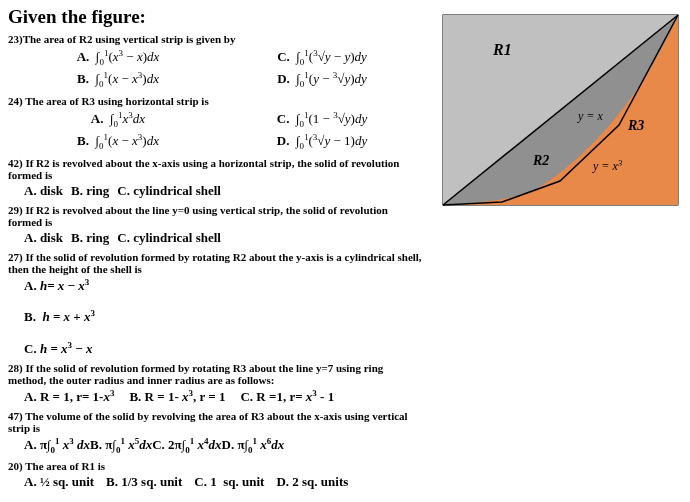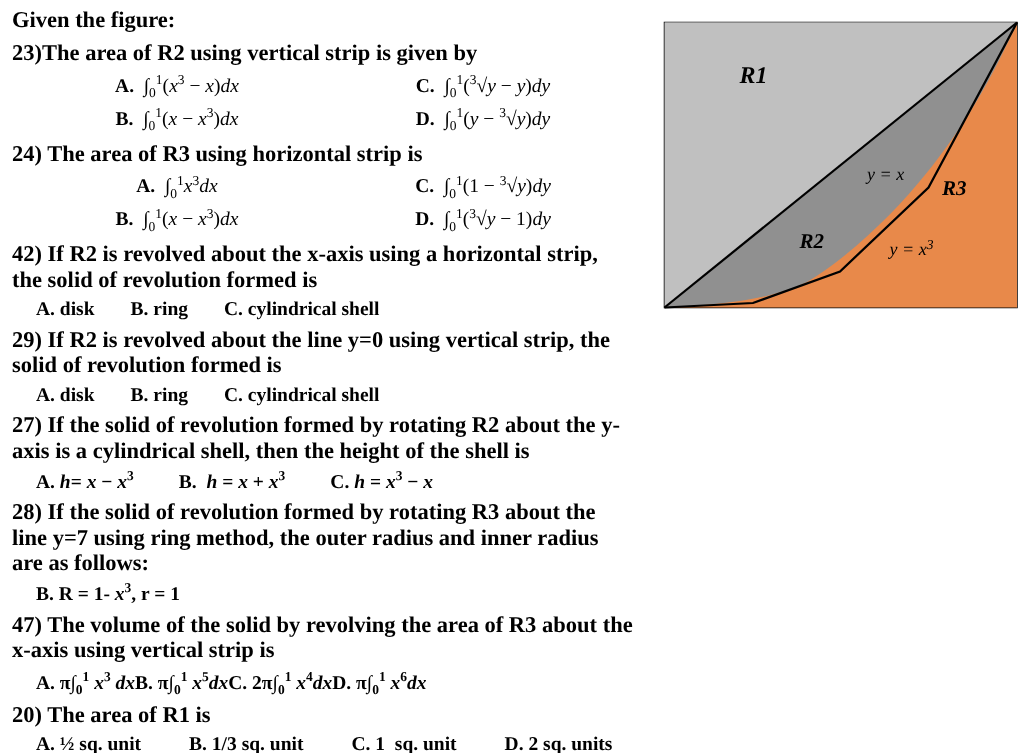--- a/index.html
+++ b/index.html
@@ -23,45 +23,45 @@
     }
     .right-panel {
       width: 260px;
       flex-shrink: 0;
       display: flex;
       align-items: flex-start;
       justify-content: center;
       padding-top: 10px;
     }
     .header-text {
-      font-size: 15px;
+      font-size: 19px;
       font-weight: bold;
       margin-bottom: 2px;
     }
     .question {
       font-weight: bold;
-      font-size: 15px;
+      font-size: 11px;
       margin-top: 5px;
       margin-bottom: 2px;
     }
     .options-grid {
       display: grid;
       grid-template-columns: 1fr 1fr;
       gap: 1px 4px;
       margin-left: 10px;
       margin-bottom: 2px;
       text-align: center;
     }
     .option {
       font-size: 13px;
       padding: 1px 0;
     }
     .choices-row {
       display: flex;
-      gap: 24px;
+      gap: 8px;
       margin-left: 16px;
       margin-bottom: 3px;
       font-size: 13px;
     }
     .bold { font-weight: bold; }
     sup { font-size: 9px; vertical-align: super; }
     sub { font-size: 9px; vertical-align: sub; }
     .math { font-style: italic; }
     
     
@@ -127,47 +127,49 @@
       <div class="question"><span class="bold">29) If R2 is revolved about the line y=0 using vertical strip, the solid of revolution formed is</span></div>
       <div class="choices-row">
         <span><span class="bold">A. disk</span></span>
         <span><span class="bold">B. ring</span></span>
         <span><span class="bold">C. cylindrical shell</span></span>
       </div>
     </div>
 
     <div>
       <div class="question"><span class="bold">27) If the solid of revolution formed by rotating R2 about the y-axis is a cylindrical shell, then the height of the shell is</span></div>
-      <div class="choices-row" style="gap:30px;">
+      <div class="choices-row" style="gap:14px;flex-direction:column;">
         <span><span class="bold">A. <span class="math">h</span>= <span class="math">x</span> − <span class="math">x</span><sup>3</sup></span></span>
         <span><span class="bold">B.&nbsp; <span class="math">h</span> = <span class="math">x</span> + <span class="math">x</span><sup>3</sup></span></span>
         <span><span class="bold">C. <span class="math">h</span> = <span class="math">x</span><sup>3</sup> − <span class="math">x</span></span></span>
       </div>
     </div>
 
     <div>
       <div class="question"><span class="bold">28) If the solid of revolution formed by rotating R3 about the line y=7 using ring method, the outer radius and inner radius are as follows:</span></div>
       <div class="choices-row" style="gap:15px;">
+        <span><span class="bold">A. R = 1, r= 1-<span class="math">x</span><sup>3</sup></span></span>
         <span><span class="bold">B. R = 1- <span class="math">x</span><sup>3</sup>, r = 1</span></span>
+        <span><span class="bold">C. R =1, r= <span class="math">x</span><sup>3</sup> - 1</span></span>
       </div>
     </div>
 
     <div>
       <div class="question"><span class="bold">47) The volume of the solid by revolving the area of R3 about the x-axis using vertical strip is</span></div>
       <div class="choices-row" style="gap:0;">
         <span><span class="bold">A. π∫<sub>0</sub><sup>1</sup> <span class="math">x</span><sup>3</sup> <span class="math">dx</span></span></span>
         <span><span class="bold">B. π∫<sub>0</sub><sup>1</sup> <span class="math">x</span><sup>5</sup><span class="math">dx</span></span></span>
         <span><span class="bold">C. 2π∫<sub>0</sub><sup>1</sup> <span class="math">x</span><sup>4</sup><span class="math">dx</span></span></span>
         <span><span class="bold">D. π∫<sub>0</sub><sup>1</sup> <span class="math">x</span><sup>6</sup><span class="math">dx</span></span></span>
       </div>
     </div>
 
     <div>
       <div class="question"><span class="bold">20) The area of R1 is</span></div>
-      <div class="choices-row" style="gap:32px;">
+      <div class="choices-row" style="gap:12px;">
         <span><span class="bold">A. ½ sq. unit</span></span>
         <span><span class="bold">B. 1/3 sq. unit</span></span>
         <span><span class="bold">C. 1&nbsp; sq. unit</span></span>
         <span><span class="bold">D. 2 sq. units</span></span>
       </div>
     </div>
 
   </div>
 
   <div class="right-panel">

